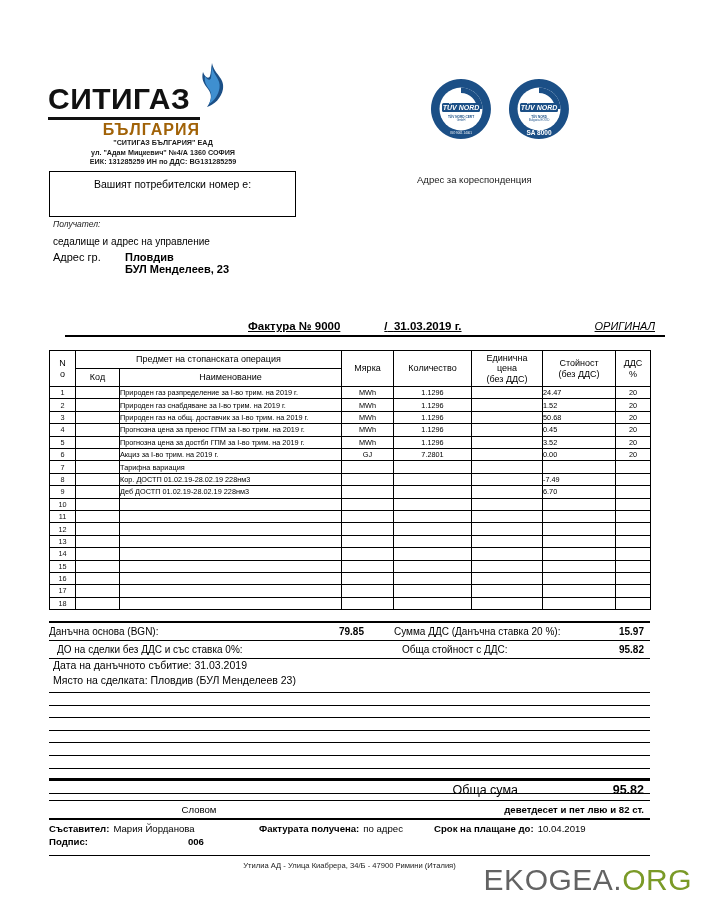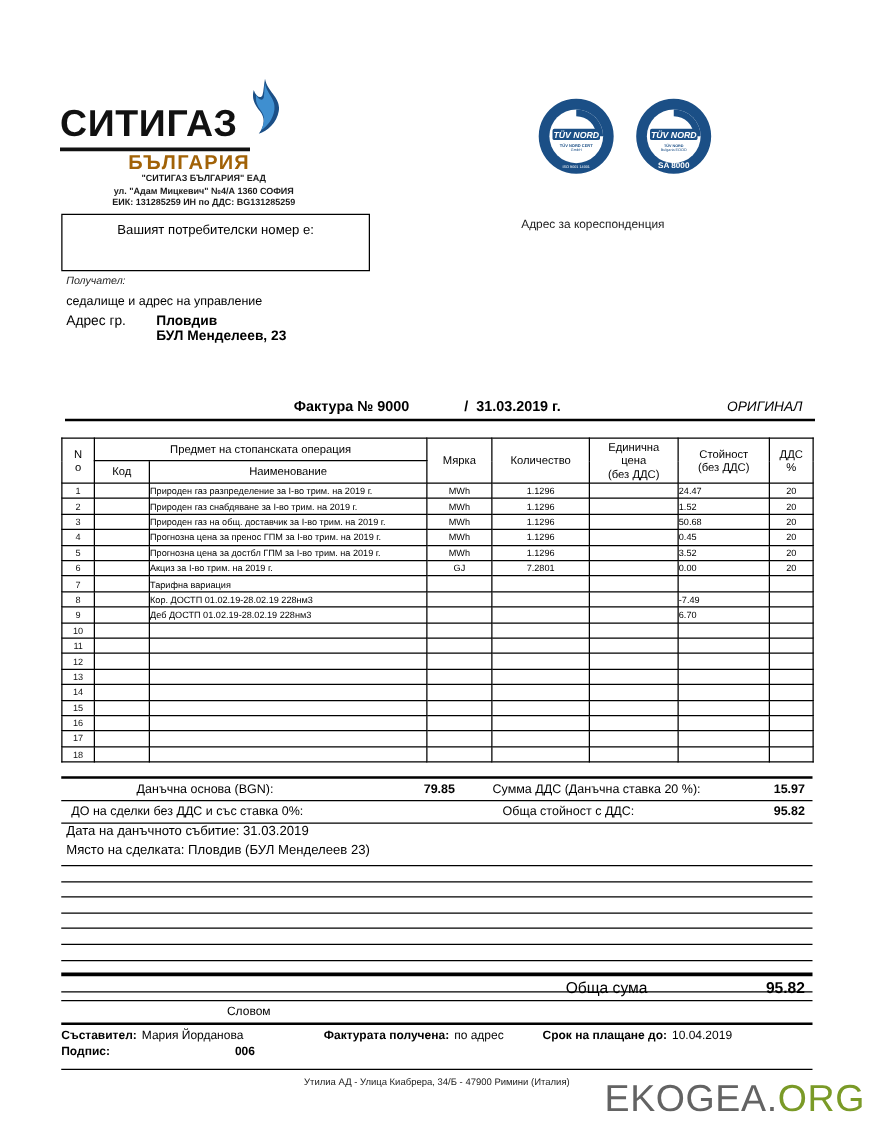--- a/index.html
+++ b/index.html
@@ -138,28 +138,29 @@
   .recipient .addr-val { font-weight: bold; }
   .recipient .addr-val2 {
     font-weight: bold;
     font-size: 11px;
     margin-left: 72px;
   }
 
   
   .title-row {
     position: absolute;
-    left: 52px;
+    left: 65px;
     top: 320px;
     width: 600px;
     border-bottom: 2.2px solid #000;
     padding-bottom: 3px;
     display: flex;
     align-items: flex-start;
     font-size: 11.5px;
+    text-decoration: underline;
   }
   .title-row .t-num {
     font-weight: bold;
     margin-left: 183px;
   }
   .title-row .t-date {
     font-weight: bold;
     margin-left: 44px;
   }
   .title-row .t-orig {
@@ -227,21 +228,21 @@
   }
   .trow {
     display: flex;
     border-bottom: 1px solid #000;
     height: 17px;
     align-items: center;
     font-size: 10px;
   }
   .trow .lbl-a {
     width: 230px;
-    text-align: center;
+    text-align: left;
   }
   .trow .val-a {
     width: 85px;
     text-align: right;
     font-weight: bold;
     padding-right: 8px;
   }
   .trow .lbl-b {
     flex: 1;
     padding-left: 22px;
@@ -685,20 +686,21 @@
       <div class="bl"></div>
     </div>
 
   <div class="grand">
     <div class="grand-row">
       <span class="g-lbl">Обща сума</span>
       <span class="g-val">95.82</span>
     </div>
     <div class="words-row">
       <span class="w-lbl">Словом</span>
+      <span class="w-val">деветдесет и пет лвю и 82 ст.</span>
     </div>
   </div>
 
   <div class="footer">
     <div class="f-line">
       <span class="f-seg1">
         <span class="k">Съставител:</span>
         <span class="v">Мария Йорданова</span>
       </span>
       <span class="f-seg2">

